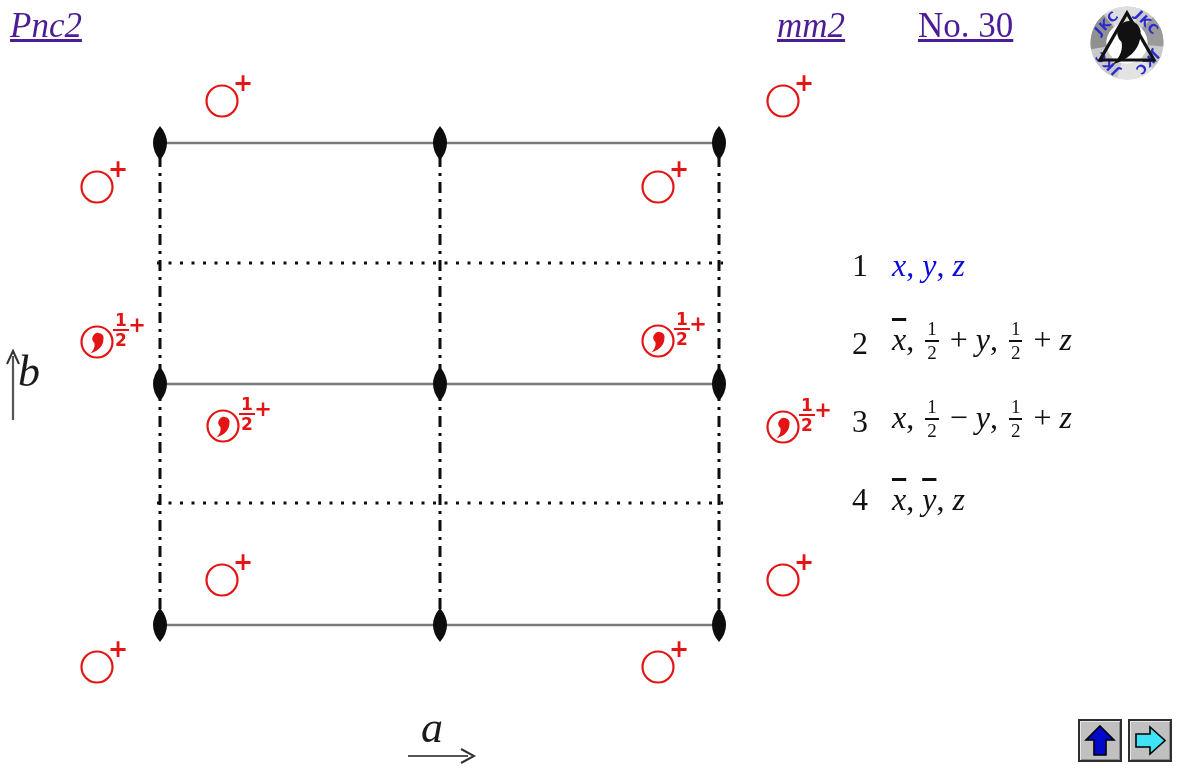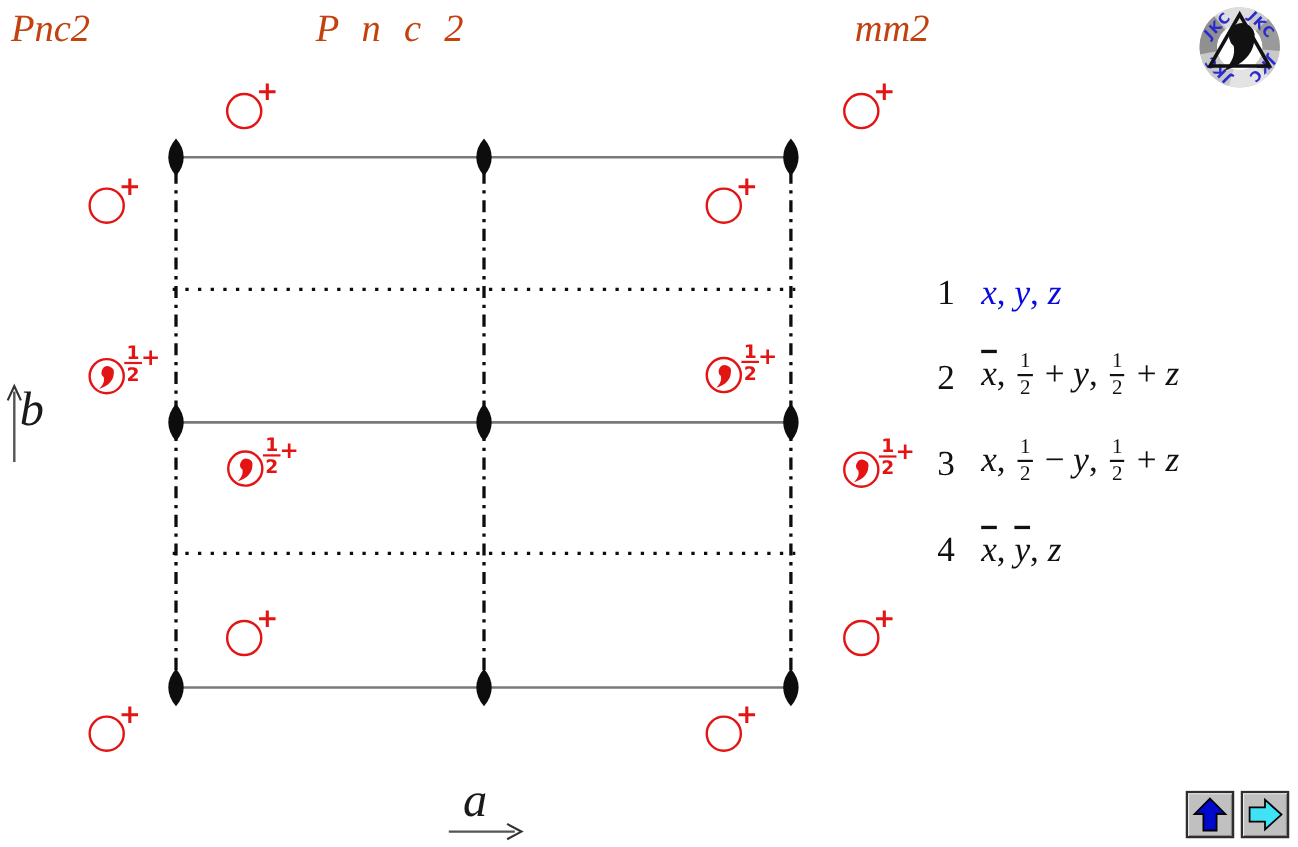--- a/index.html
+++ b/index.html
@@ -1,19 +1,19 @@
 <!DOCTYPE html>
 <html><head>
 <meta charset="utf-8">
 <style>
   html,body{margin:0;padding:0;background:#fff;}
   .stage{position:relative;width:1180px;height:770px;background:#fff;overflow:hidden;
          font-family:"Liberation Serif",serif;}
   #diagram-svg{position:absolute;left:0;top:0;pointer-events:none;}
-  .hdr{position:absolute;top:6px;font-size:35px;color:#c2410c;white-space:nowrap;}
+  .hdr{position:absolute;top:6px;font-size:35px;color:#4c1d95;white-space:nowrap;text-decoration:underline;}
   .it{font-style:italic;}
   .sp{word-spacing:0.35em;}
   .axisletter{position:absolute;font-style:italic;font-size:44px;color:#1a1a1a;line-height:1;}
   #positions{position:absolute;left:846px;top:242px;}
   .posrow{display:flex;align-items:center;height:46px;margin-bottom:32px;
           font-size:32px;color:#111;}
   .posnum{width:22px;text-align:right;margin-right:24px;font-style:normal;}
   .posexpr{white-space:nowrap;}
   .posrow.blue .posexpr{color:#0a0ae0;}
   .posexpr i{font-style:italic;}
@@ -140,22 +140,22 @@
         <text transform="rotate(45) translate(0,-24)">JKC</text>
         <text transform="rotate(135) translate(0,-24)">JKC</text>
         <text transform="rotate(225) translate(0,-24)">JKC</text>
       </g>
       <path d="M0,-30 L27,17 L-27,17 Z" fill="none" stroke="#111" stroke-width="3.2"></path>
       <path d="M 6.4,-2.2 C 6.0,3.8 2.2,8.6 -6.8,11.6 C -2.8,7.4 -2.0,4.4 -2.6,0.9 A 5.6,5.6 0 1 1 6.4,-2.2 Z" transform="translate(0,-3) scale(2.1)" fill="#111"></path>
     </g>
   </svg>
 
   <div class="hdr it" style="left:10px">Pnc2</div>
-  <div class="hdr it sp" style="left:287px">P n c 2</div>
   <div class="hdr it" style="left:777px">mm2</div>
+  <div class="hdr" style="left:918px">No. 30</div>
 
   <div class="axisletter" style="left:18px;top:350px">b</div>
   <div class="axisletter" style="left:421px;top:706px">a</div>
 
   <div id="positions">
       <div class="posrow blue">
         <span class="posnum">1</span>
         <span class="posexpr"><i>x</i><span>, </span><i>y</i><span>, </span><i>z</i></span>
       </div>
       <div class="posrow">

